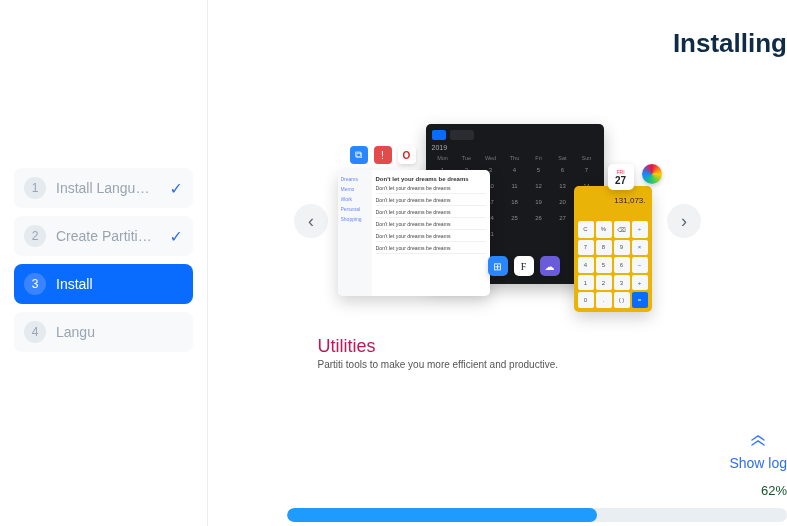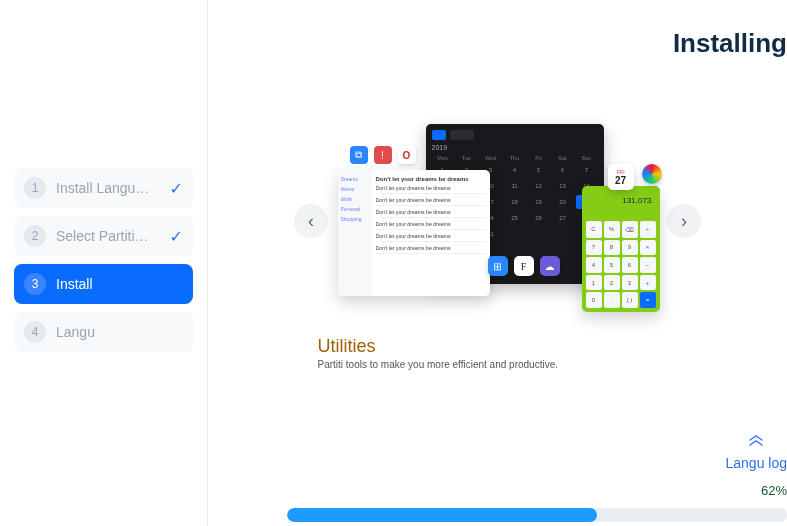--- a/index.html
+++ b/index.html
@@ -147,25 +147,25 @@
     font-size: 5.5px;
     overflow:hidden;
   }
   .notes-side { width:34px; background:#f7f8fa; padding:6px 3px; display:flex; flex-direction:column; gap:4px;}
   .notes-side span { color:#6a87ff; font-size:5px; white-space:nowrap; overflow:hidden;}
   .notes-body { flex:1; padding:6px 4px; display:flex; flex-direction:column; gap:3px;}
   .note-line { color:#444; border-bottom:1px solid #f0f0f0; padding-bottom:2px; font-size:5.2px; white-space:nowrap; overflow:hidden;}
   .note-title { color:#333; font-weight:600; font-size:6px;}
   .calc-app {
     position: absolute;
-    right: 8px;
+    right: 16px;
     top: 62px;
     width: 78px;
     height: 126px;
-    background: #84cc16;
+    background: #eab308;
     border-radius: 5px;
     box-shadow: 0 6px 16px rgba(0,0,0,.18);
     display:flex;
     flex-direction:column;
     padding:4px;
     gap:8px;
   }
   .calc-disp { text-align:right; font-size:8px; color:#222; padding:6px 2px 8px;}
   .calc-grid { flex:1; display:grid; grid-template-columns:repeat(4,1fr); gap:2px;}
   .calc-key { background:#f6f7f9; border-radius:2px; display:flex; align-items:center; justify-content:center; font-size:6px; color:#555;}
@@ -195,21 +195,21 @@
     display:flex;
     gap:6px;
   }
   .ico { width:18px; height:18px; border-radius:4px; display:flex; align-items:center; justify-content:center; font-size:10px; color:#fff;}
   .ico.blue{background:#2a86ff;} .ico.red{background:#e14b4b;} .ico.redO{background:#fff;color:#d6271f;font-weight:700;box-shadow:0 2px 4px rgba(0,0,0,.15);}
   .ico.small {position:absolute; width:20px; height:20px; border-radius:5px; box-shadow:0 3px 6px rgba(0,0,0,.18);}
   .ico-w{left:160px; top:132px; background:#2a86ff;}
   .ico-f{left:186px; top:132px; background:#fff; color:#222; font-family:serif;}
   .ico-c{left:212px; top:132px; background:#6a5bd8;}
   .ring-ico{position:absolute; right:6px; top:40px; width:20px; height:20px; border-radius:50%; background:conic-gradient(#e14,#fc0,#2c6,#18f,#e14); box-shadow:0 2px 5px rgba(0,0,0,.2);}
-  .slide-title { color:#a16207; font-size:18px; font-weight:400; margin-top:2px;}
+  .slide-title { color:#be185d; font-size:18px; font-weight:400; margin-top:2px;}
   .slide-sub { color:#555; font-size:10px; margin-top:2px;}
   .showlog-wrap {
     display:flex;
     flex-direction:column;
     align-items:center;
     margin-bottom:6px;
   }
   .chevrons {
     color:#3a7aff;
     line-height:0.5;
@@ -250,21 +250,21 @@
 <body>
 
 <div class="sidebar">
   <div class="step">
     <div class="step-num">1</div>
     <div class="step-label">Install Langu…</div>
     <div class="step-check">✓</div>
   </div>
   <div class="step">
     <div class="step-num">2</div>
-    <div class="step-label">Select Partiti…</div>
+    <div class="step-label">Create Partiti…</div>
     <div class="step-check">✓</div>
   </div>
   <div class="step active">
     <div class="step-num">3</div>
     <div class="step-label">Install</div>
   </div>
   <div class="step">
     <div class="step-num">4</div>
     <div class="step-label">Langu</div>
   </div>
@@ -402,20 +402,20 @@
     </div>
   </div>
 
   <div class="showlog-wrap">
     <div class="chevrons">
       <svg width="14" height="12" viewBox="0 0 14 12">
           <path d="M1 5 L7 1 L13 5" stroke="#3a7aff" stroke-width="1.5" fill="none" stroke-linecap="round"></path>
           <path d="M1 10 L7 6 L13 10" stroke="#3a7aff" stroke-width="1.5" fill="none" stroke-linecap="round"></path>
         </svg>
     </div>
-    <div class="showlog">Langu log</div>
+    <div class="showlog">Show log</div>
   </div>
 
   <div class="percent">62%</div>
   <div class="progress-wrap">
     <div class="progress-bar" id="pbar" style="width: 62%;"></div>
   </div>
 </div>
 
 </body></html>

